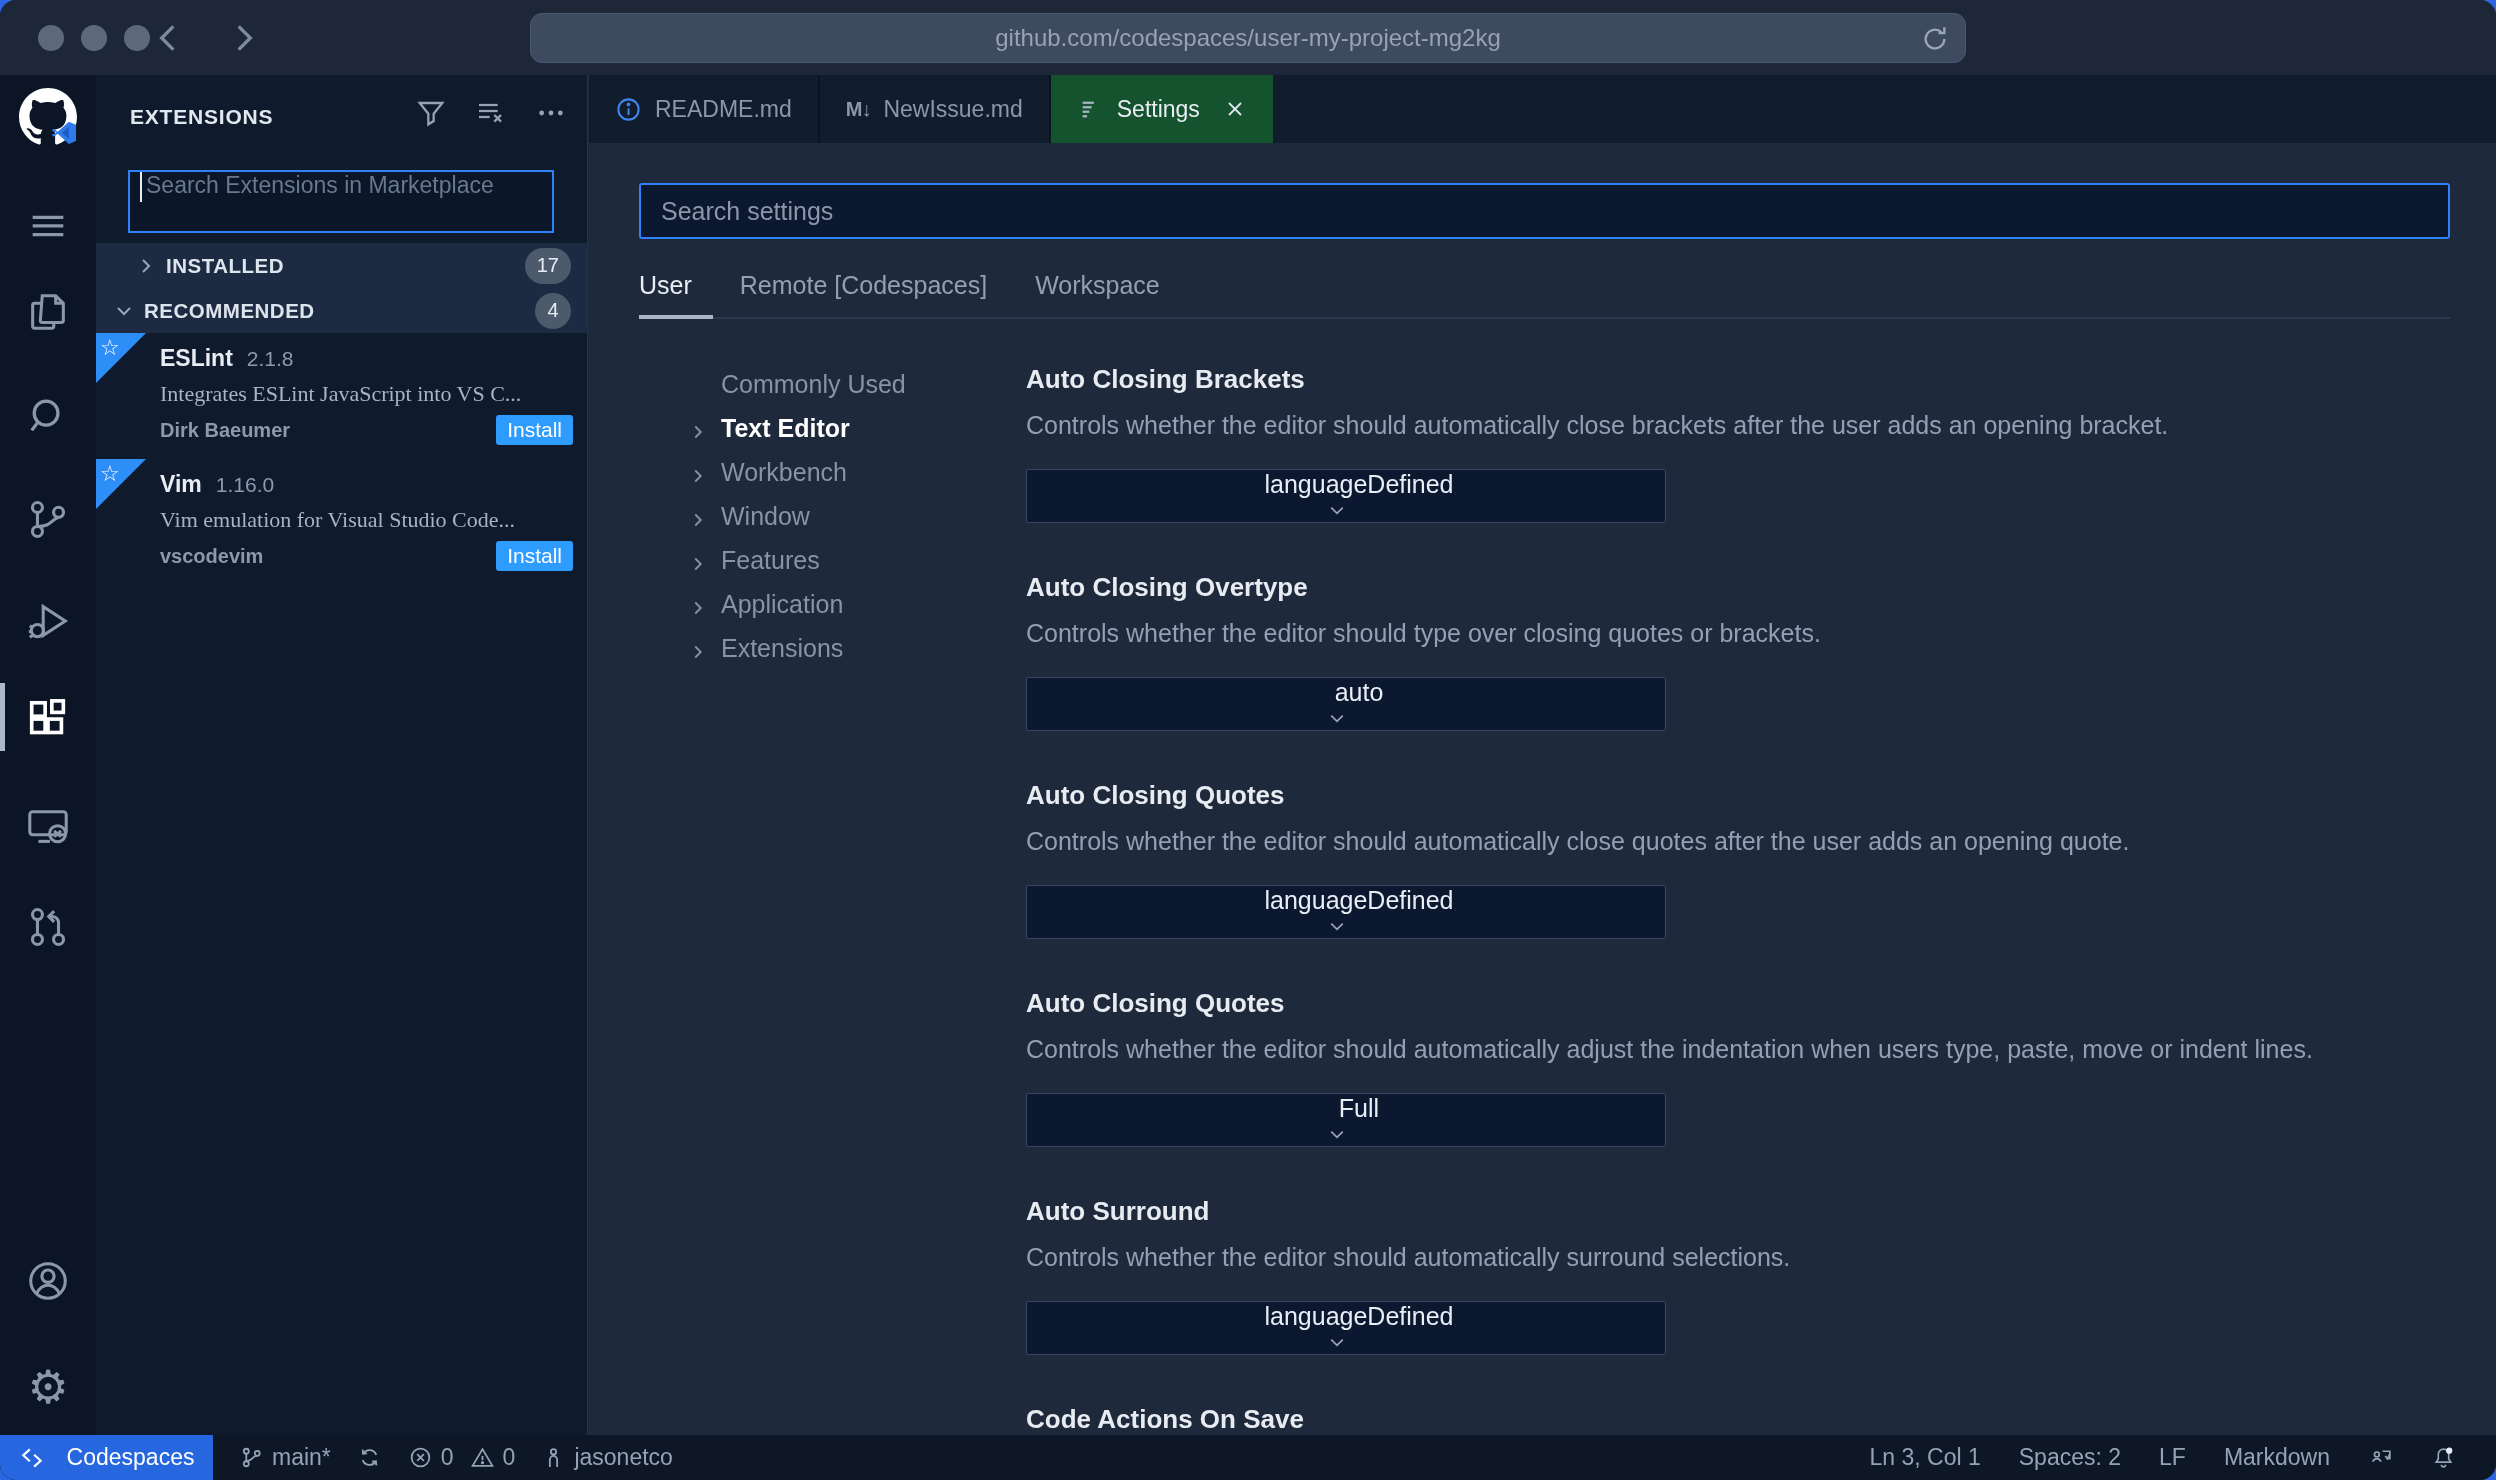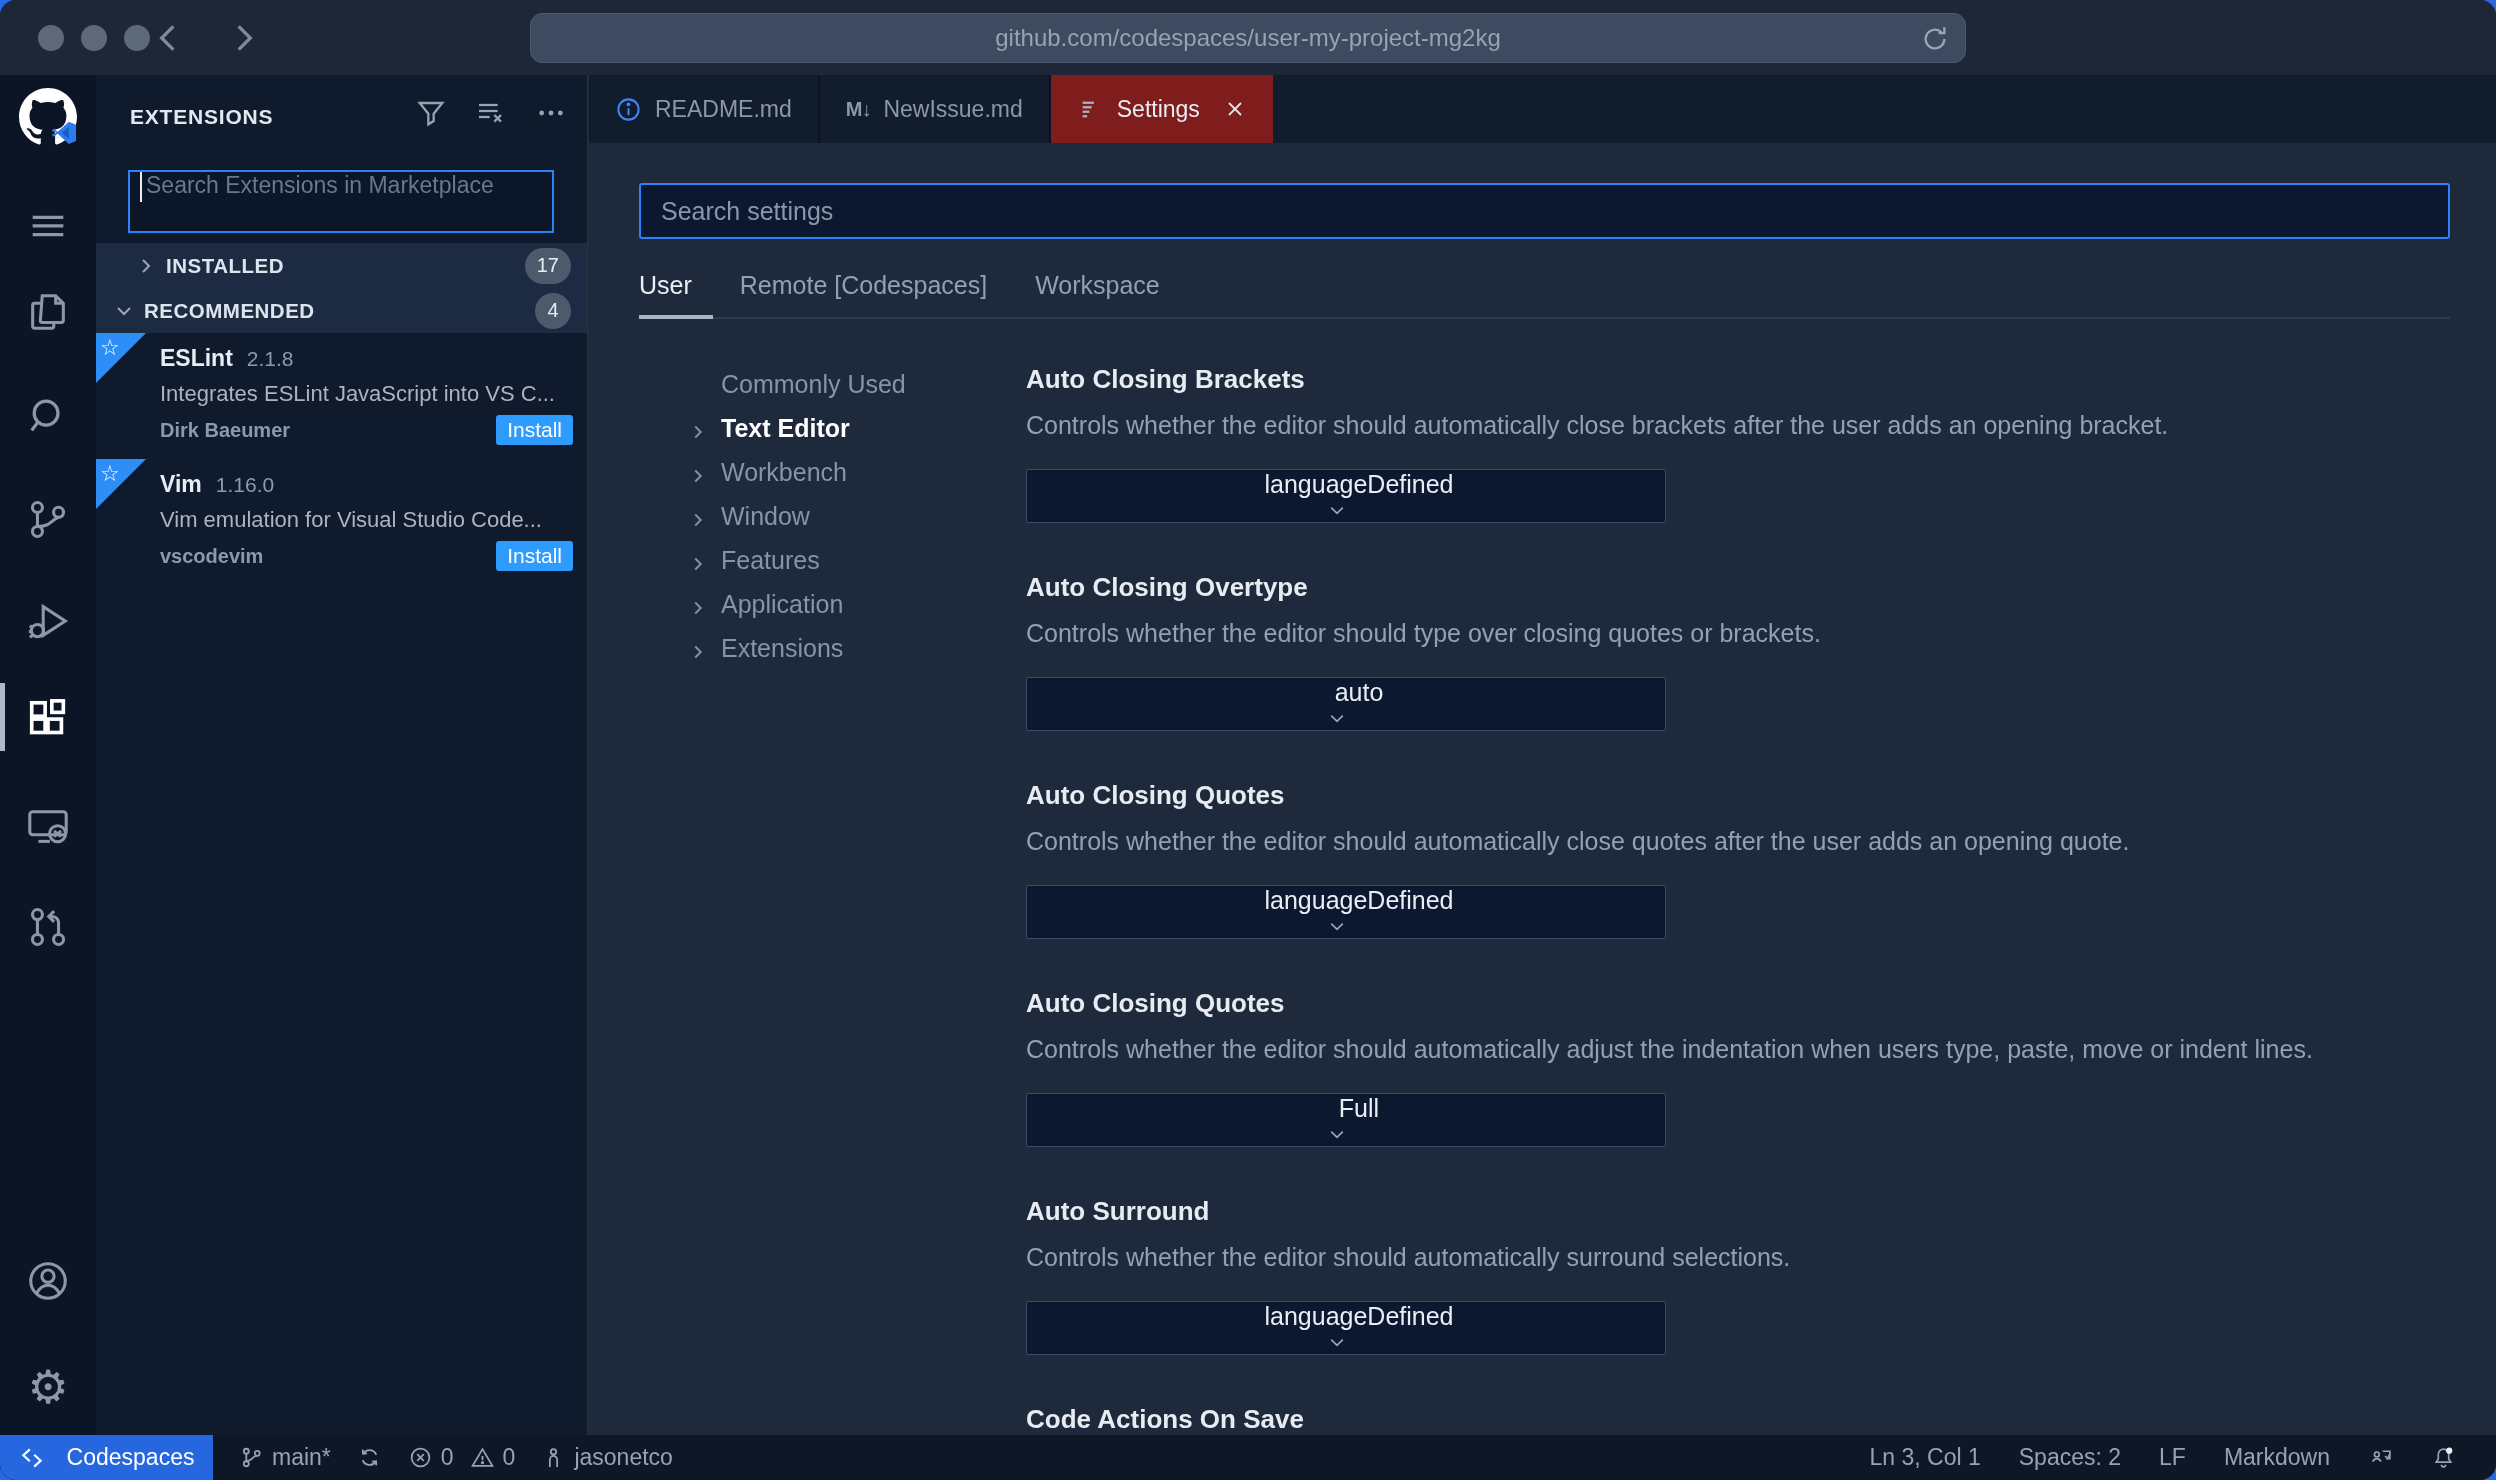--- a/index.html
+++ b/index.html
@@ -39,31 +39,31 @@
   .sb-section { position:absolute; left:0; width:100%; height:45px; background:#1c2b41; display:flex; align-items:center; padding:0 16px 0 16px; cursor:pointer; }
   .sb-section svg { width:24px; height:24px; color:#9aa6b6; flex:0 0 auto; }
   .sb-section .lbl { margin-left:8px; font-size:20.5px; font-weight:bold; letter-spacing:.5px; color:#dde4ed; flex:1; }
   .badge { min-width:36px; height:36px; padding:0 12px; border-radius:19px; background:#4c5a6c; color:#e8edf3; font-size:20px; display:flex; align-items:center; justify-content:center; }
   .ext-item { position:absolute; left:0; width:100%; height:126px; }
   .ribbon { position:absolute; left:0; top:0; width:0; height:0; border-top:50px solid #2e8ef7; border-right:50px solid transparent; }
   .ribbon .star { position:absolute; left:4px; top:-48px; color:#fff; font-size:22px; }
   .ext-body { position:absolute; left:64px; right:14px; top:12px; }
   .ext-name { font-size:23px; font-weight:bold; color:#e9edf3; }
   .ext-ver { font-size:21px; color:#8d9aad; margin-left:14px; font-weight:normal; }
-  .ext-desc { margin-top:9px; font-size:22px; color:#a9b3c3; white-space:nowrap; overflow:hidden; }
+  .ext-desc { margin-top:9px; font-size:22px; color:#a9b3c3; white-space:nowrap; overflow:hidden;font-family:Liberation Serif, serif; }
   .ext-meta { margin-top:8px; display:flex; align-items:center; }
   .ext-pub { font-size:20px; font-weight:bold; color:#8d99ab; flex:1; }
   .install-btn { background:#2e9bff; color:#ffffff; font-size:21px; padding:3px 11px; border:none; border-radius:3px; cursor:pointer; }
 
   
   .editor { position:absolute; left:589px; top:0; right:0; bottom:0; background:#1e2a3c; }
   .tabstrip { position:absolute; left:0; top:0; right:0; height:68px; background:#111c2c; display:flex; }
   .tab { height:68px; display:flex; align-items:center; padding:0 26px; gap:13px; font-size:23px; color:#8c98aa; border-right:2px solid #0a1322; cursor:pointer; }
   .tab .ticon { width:27px; height:27px; }
-  .tab.active { background:#7f1d1d; color:#e9eef4; border-right:none; }
+  .tab.active { background:#14532d; color:#e9eef4; border-right:none; }
   .tab .mdicon { font-size:20px; font-weight:bold; letter-spacing:-1px; }
   .tab .close { margin-left:10px; width:24px; height:24px; color:#dfe6ee; }
 
   .settings-page { position:absolute; left:0; right:0; top:68px; bottom:0; overflow:hidden; }
   .set-search { position:absolute; left:50px; right:46px; top:40px; height:56px; background:#0c1730; border:2px solid #2f81f7; border-radius:3px; }
   .set-search input { width:100%; height:100%; background:transparent; border:none; outline:none; color:#cdd6e2; font-size:25px; padding:0 20px; }
   .set-search input::placeholder { color:#8b97a9; }
   .scopes { position:absolute; left:50px; top:128px; display:flex; gap:48px; }
   .scope { font-size:25px; color:#94a0b2; padding-bottom:18px; cursor:pointer; }
   .scope.active { color:#e9eef5; }

